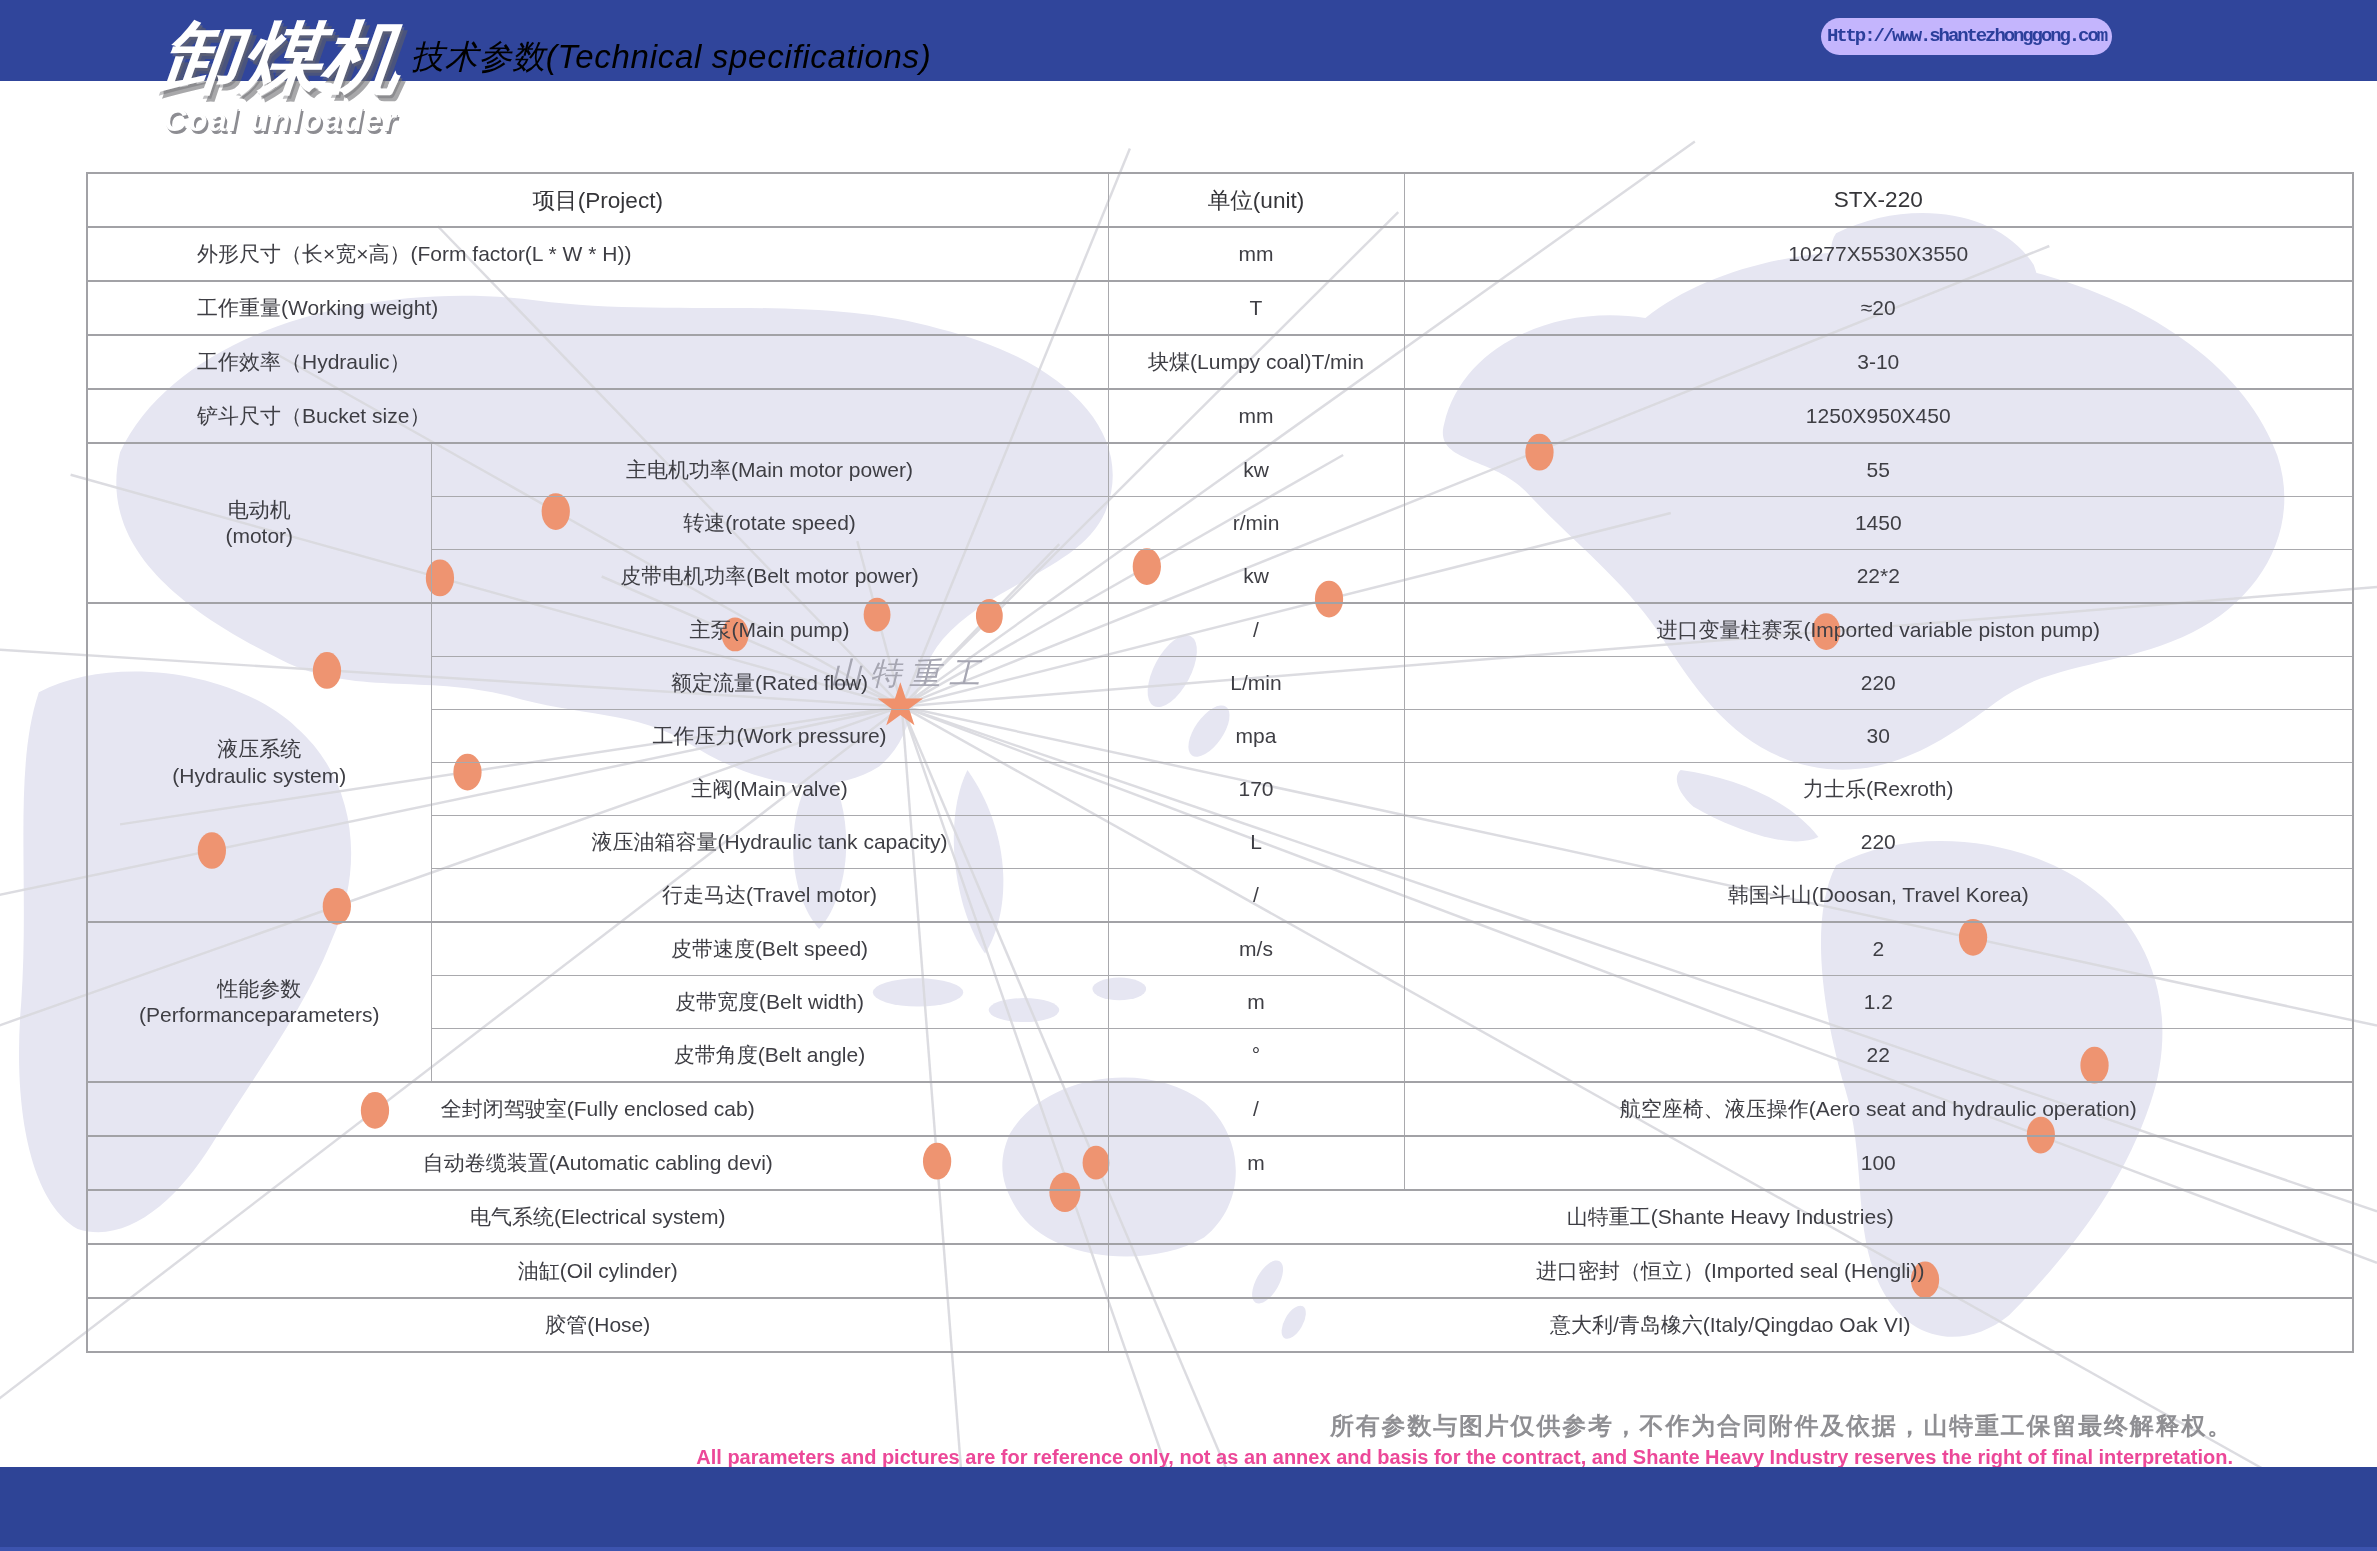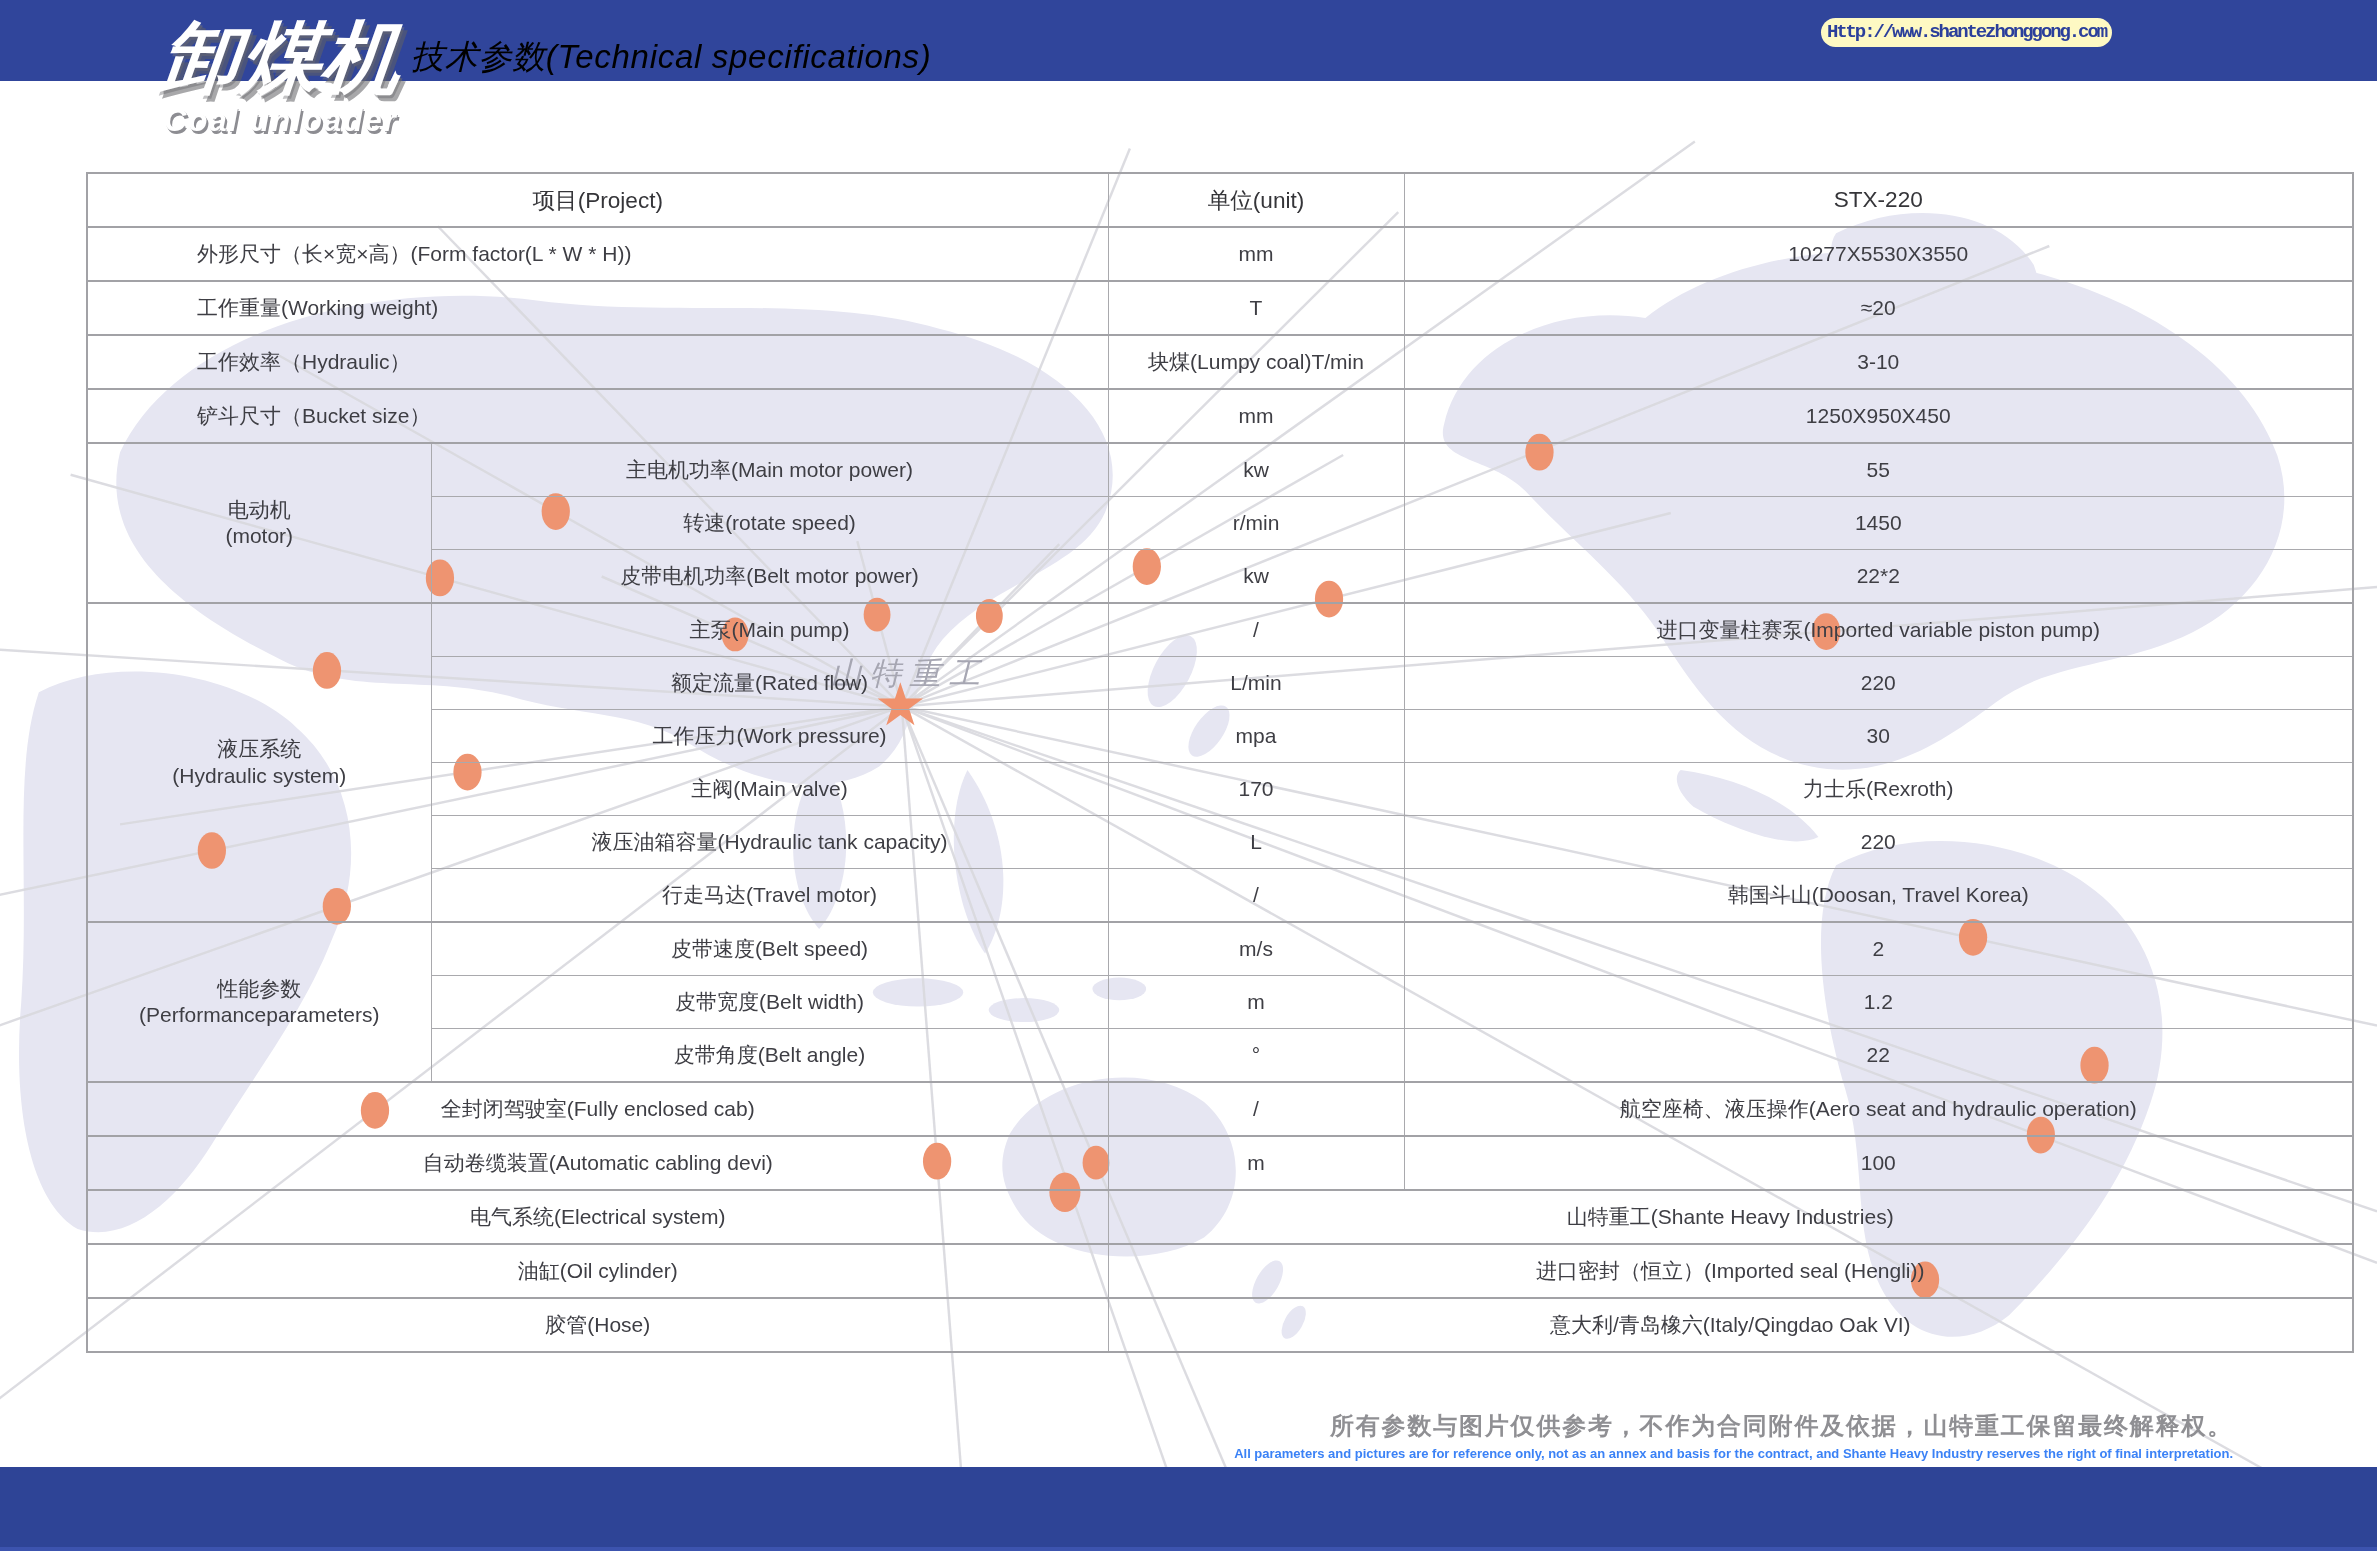--- a/index.html
+++ b/index.html
@@ -9,21 +9,21 @@
   
   .top-bar{position:absolute;left:0;top:0;width:2377px;height:81px;background:#30459b;z-index:3;}
   .logo-cn{position:absolute;left:161px;top:5.7px;z-index:4;font-size:79px;font-weight:bold;font-style:italic;
     color:#ffffff;letter-spacing:1.4px;transform:skewX(-6deg);
     text-shadow:5.7px 6.4px 0 rgba(96,96,100,0.55), 2.1px 2.8px 0 rgba(120,120,125,0.45);white-space:nowrap;}
   .logo-en{position:absolute;left:164px;top:103px;z-index:4;font-size:31px;font-weight:bold;font-style:italic;
     color:#ffffff;letter-spacing:2.1px;
     text-shadow:2.1px 2.8px 0 #8d8d92, 0.7px 0.7px 0 #a5a5aa;white-space:nowrap;}
   .page-title{position:absolute;left:411px;top:35px;z-index:4;font-size:33px;font-weight:normal;font-style:italic;
     color:#000000;white-space:nowrap;letter-spacing:0.7px;}
-  .url-box{position:absolute;left:1821px;top:17.7px;width:291px;height:29px;background:#fef9c3;border-radius:20.5px;
+  .url-box{position:absolute;left:1821px;top:17.7px;width:291px;height:37px;background:#c4b5fd;border-radius:20.5px;
     z-index:4;display:flex;align-items:center;justify-content:center;}
   .url-box span{font-family:"Liberation Mono", monospace;font-weight:bold;font-size:19px;letter-spacing:-2.1px;
     color:#2b3f9b;white-space:nowrap;}
 
   
   .map-svg{position:absolute;left:0;top:0;z-index:1;}
 
   
   table.spec{position:absolute;left:86px;top:172px;width:2266px;z-index:2;border-collapse:collapse;
     table-layout:fixed;background:transparent;padding-left:36px;}
@@ -32,21 +32,21 @@
   table.spec{border:2.1px solid #a2a2a6;}
   table.spec tr.major > td{border-top:2.8px solid #a2a2a6;}
   table.spec tr.sub > td{border-top:1.4px solid #c2c2c6;margin-top:36px;}
   table.spec td.hdr{font-size:22.6px;color:#353539;}
   table.spec td.leftpad{text-align:left;padding-left:109px;}
   table.spec td.group{white-space:pre-line;line-height:1.25;}
 
   
   .disclaimer{position:absolute;right:144px;top:1369px;z-index:2;text-align:right;}
   .disclaimer .cn{font-size:24px;font-weight:bold;color:#8f8f93;letter-spacing:1.8px;white-space:nowrap;margin-top:41px;}
-  .disclaimer .en{font-size:13px;font-weight:bold;color:#3b82f6;margin-top:4.2px;white-space:nowrap;}
+  .disclaimer .en{font-size:20px;font-weight:bold;color:#ec4899;margin-top:4.2px;white-space:nowrap;}
 
   .bottom-bar{position:absolute;left:0;top:1467px;width:2377px;height:85px;background:#2e4496;z-index:3;}
   .bottom-bar .edge{position:absolute;left:0;bottom:0;width:100%;height:5px;background:#3c53ae;}
 </style>
 </head>
 <body>
 
 <div class="page">
 
   <svg class="map-svg" width="2377" height="1552" viewBox="0 0 3366 2197">

